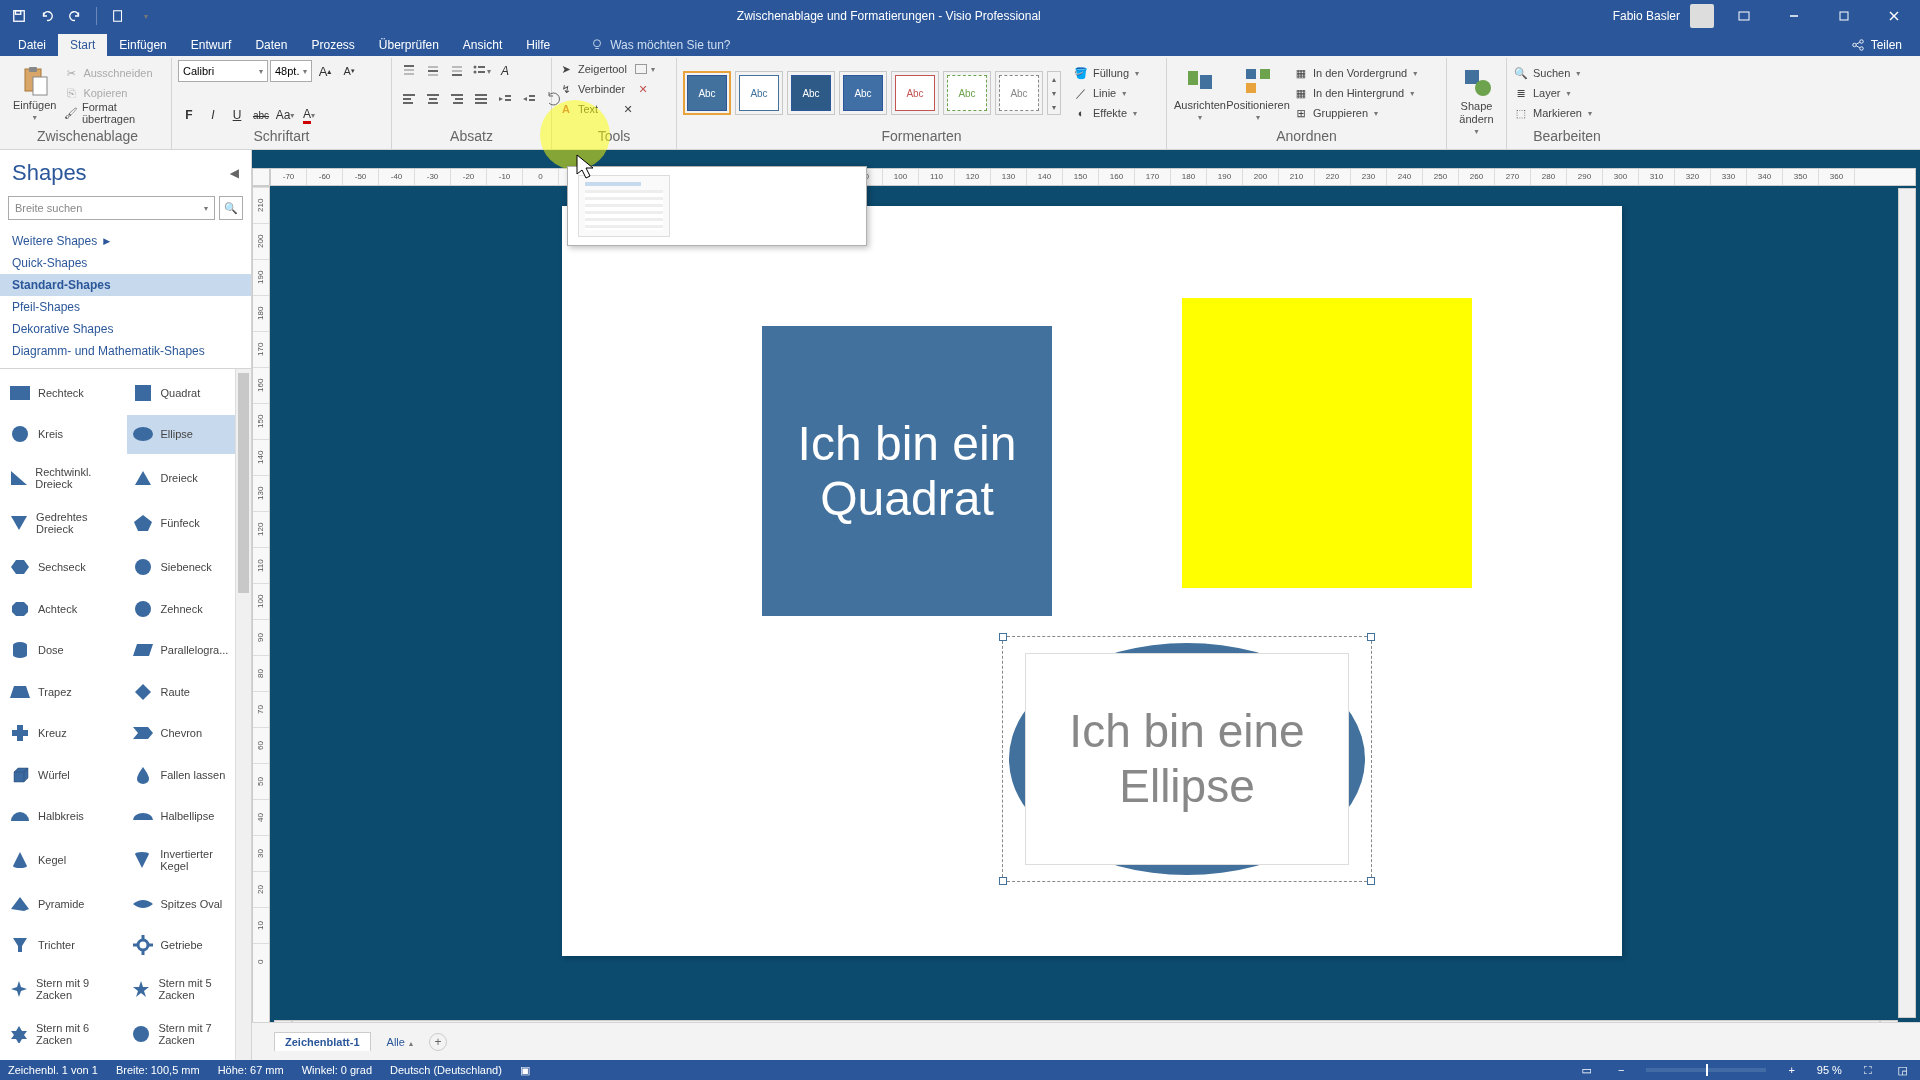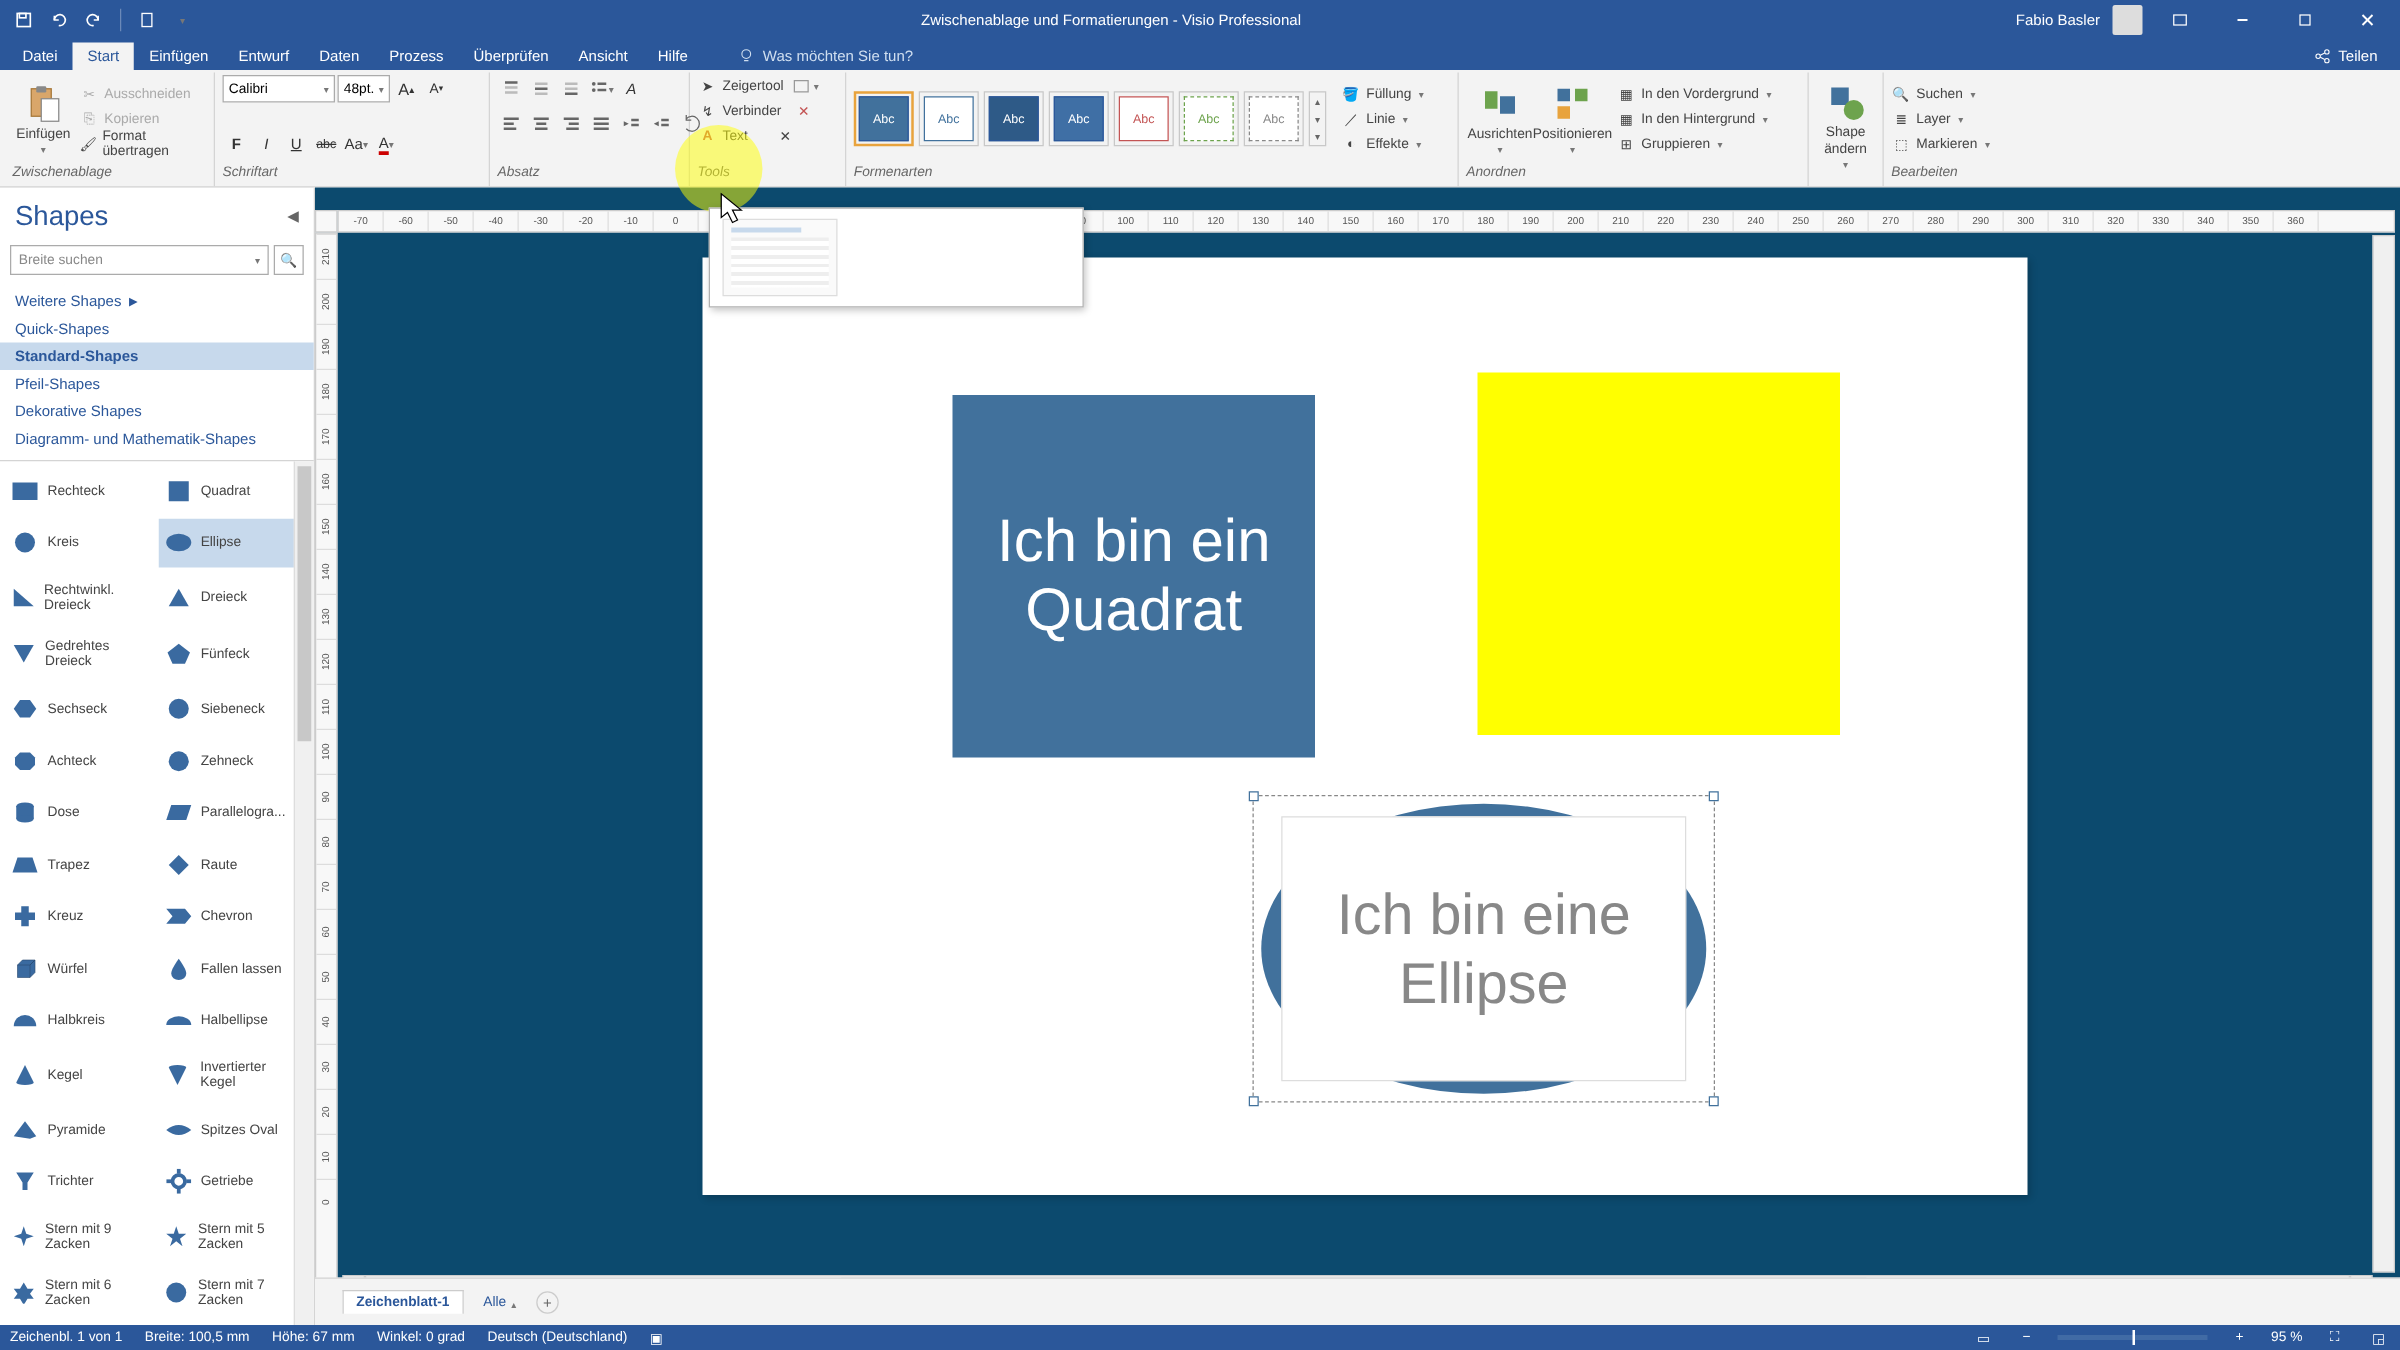--- a/index.html
+++ b/index.html
@@ -20,21 +20,21 @@
 .tab { padding: 4px 12px; cursor: pointer; }
 .tab.active { background: #f3f3f3; color: #2b579a; }
 .tell-me-wrap { display: flex; align-items: center; gap: 6px; margin-left: 20px; color: #d0dff0; padding: 4px 8px; }
 .tell-me-wrap svg { width: 14px; height: 14px; }
 .share-btn { margin-left: auto; display: flex; align-items: center; gap: 6px; padding: 4px 12px; }
 
 
 .ribbon { height: 94px; background: #f3f3f3; border-bottom: 1px solid #d4d4d4; display: flex; padding: 2px 4px 0 4px; }
 .group { border-right: 1px solid #d4d4d4; padding: 2px 6px; display: flex; flex-direction: column; }
 .group-body { flex: 1; display: flex; align-items: center; gap: 4px; }
-.group-label { font-size: 11px; color: #666; padding: 2px 0 3px; position: relative; font-style: italic; }
+.group-label { text-align: center; font-size: 14px; color: #666; padding: 2px 0 3px; position: relative; }
 .vstack { display: flex; flex-direction: column; gap: 2px; font-size: 11px; color: #444; }
 .hstack { display: flex; align-items: center; gap: 2px; }
 .big-btn { display: flex; flex-direction: column; align-items: center; justify-content: center; font-size: 11px; color: #444; width: 54px; gap: 2px; }
 .ico { width: 16px; height: 16px; display: inline-flex; align-items: center; justify-content: center; }
 .ico-big { width: 32px; height: 32px; }
 .font-name { width: 90px; height: 22px; border: 1px solid #ababab; background: #fff; font-size: 11px; padding: 0 4px; display: flex; align-items: center; justify-content: space-between; }
 .font-size { width: 42px; height: 22px; border: 1px solid #ababab; background: #fff; font-size: 11px; padding: 0 4px; display: flex; align-items: center; justify-content: space-between; }
 .fbtn { width: 22px; height: 22px; display: flex; align-items: center; justify-content: center; font-size: 12px; color: #333; }
 .style-gallery { display: flex; gap: 4px; }
 .style-item { width: 48px; height: 44px; border: 1px solid #c8c8c8; display: flex; align-items: center; justify-content: center; font-size: 11px; position: relative; }
@@ -870,21 +870,21 @@
         <span>60</span>
         <span>50</span>
         <span>40</span>
         <span>30</span>
         <span>20</span>
         <span>10</span>
         <span>0</span>
       </div>
 
     <div class="page">
-      <div class="shape-square-blue" style="left:200px;top:110px;width:290px;height:290px;">
+      <div class="shape-square-blue" style="left:200px;top:120px;width:290px;height:290px;">
         <span>Ich bin ein Quadrat</span>
       </div>
       <div class="shape-square-yellow" style="left:620px;top:92px;width:290px;height:290px;"></div>
       <div class="shape-ellipse-group" style="left:440px;top:430px;width:370px;height:246px;">
         <div class="shape-ellipse-bg"></div>
         <div class="shape-ellipse-textbox" style="left:22px;top:16px;right:22px;bottom:16px;">
           <span>Ich bin eine Ellipse</span>
         </div>
         <div class="handle" style="left:-4px;top:-4px;"></div>
         <div class="handle" style="right:-4px;top:-4px;"></div>

